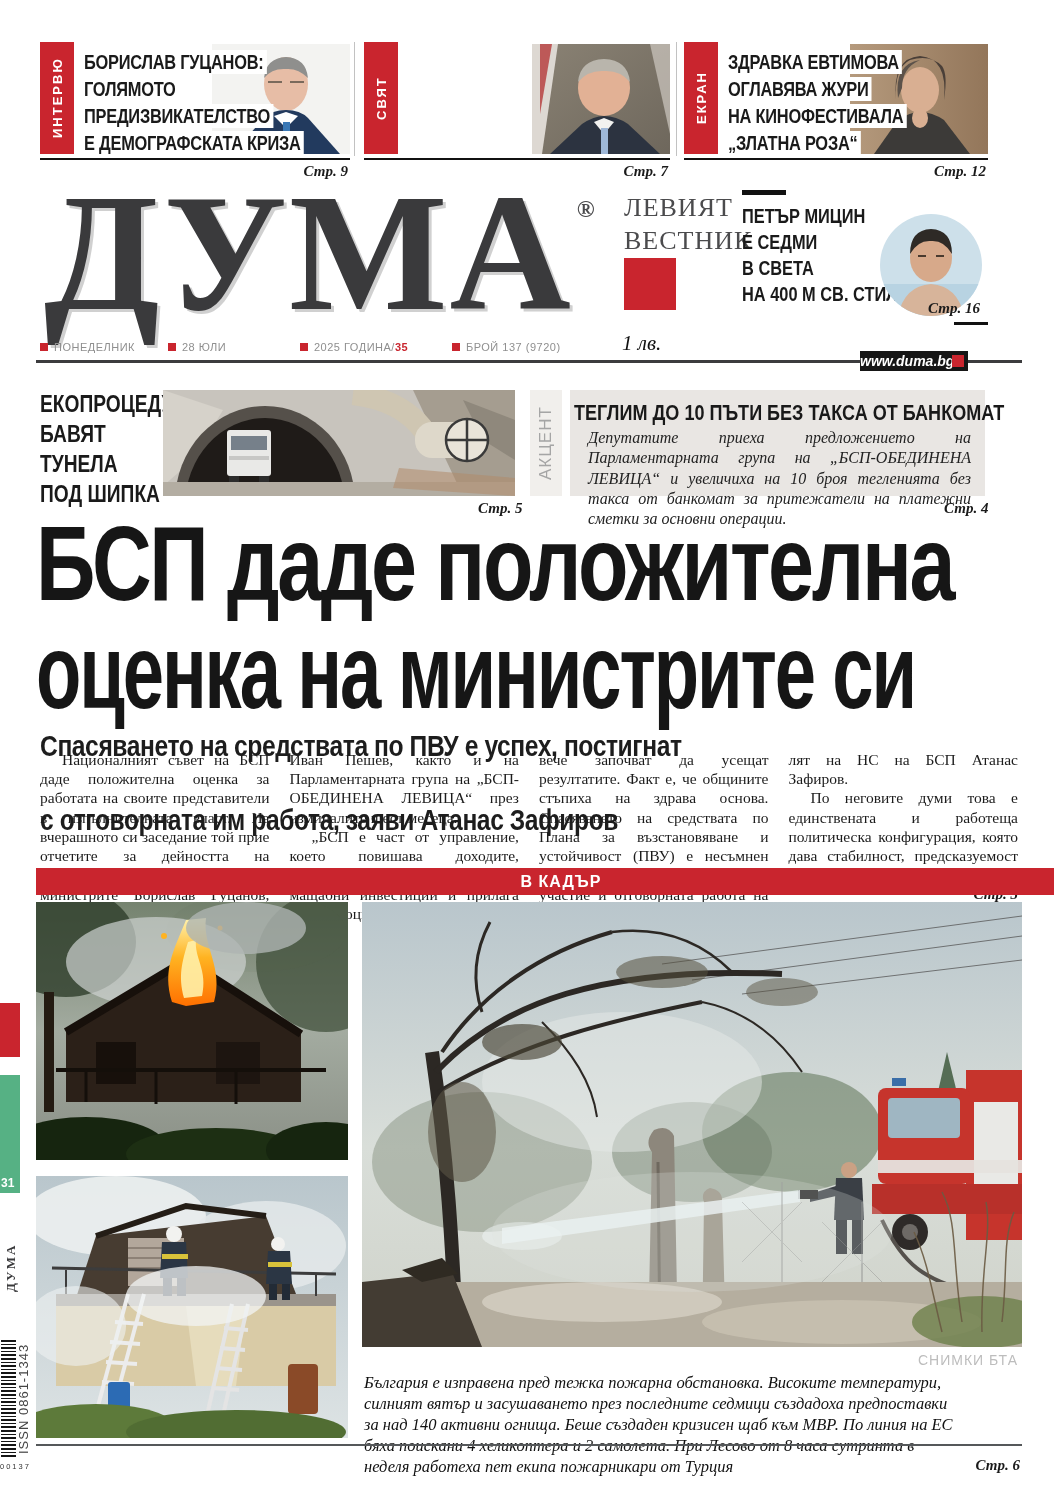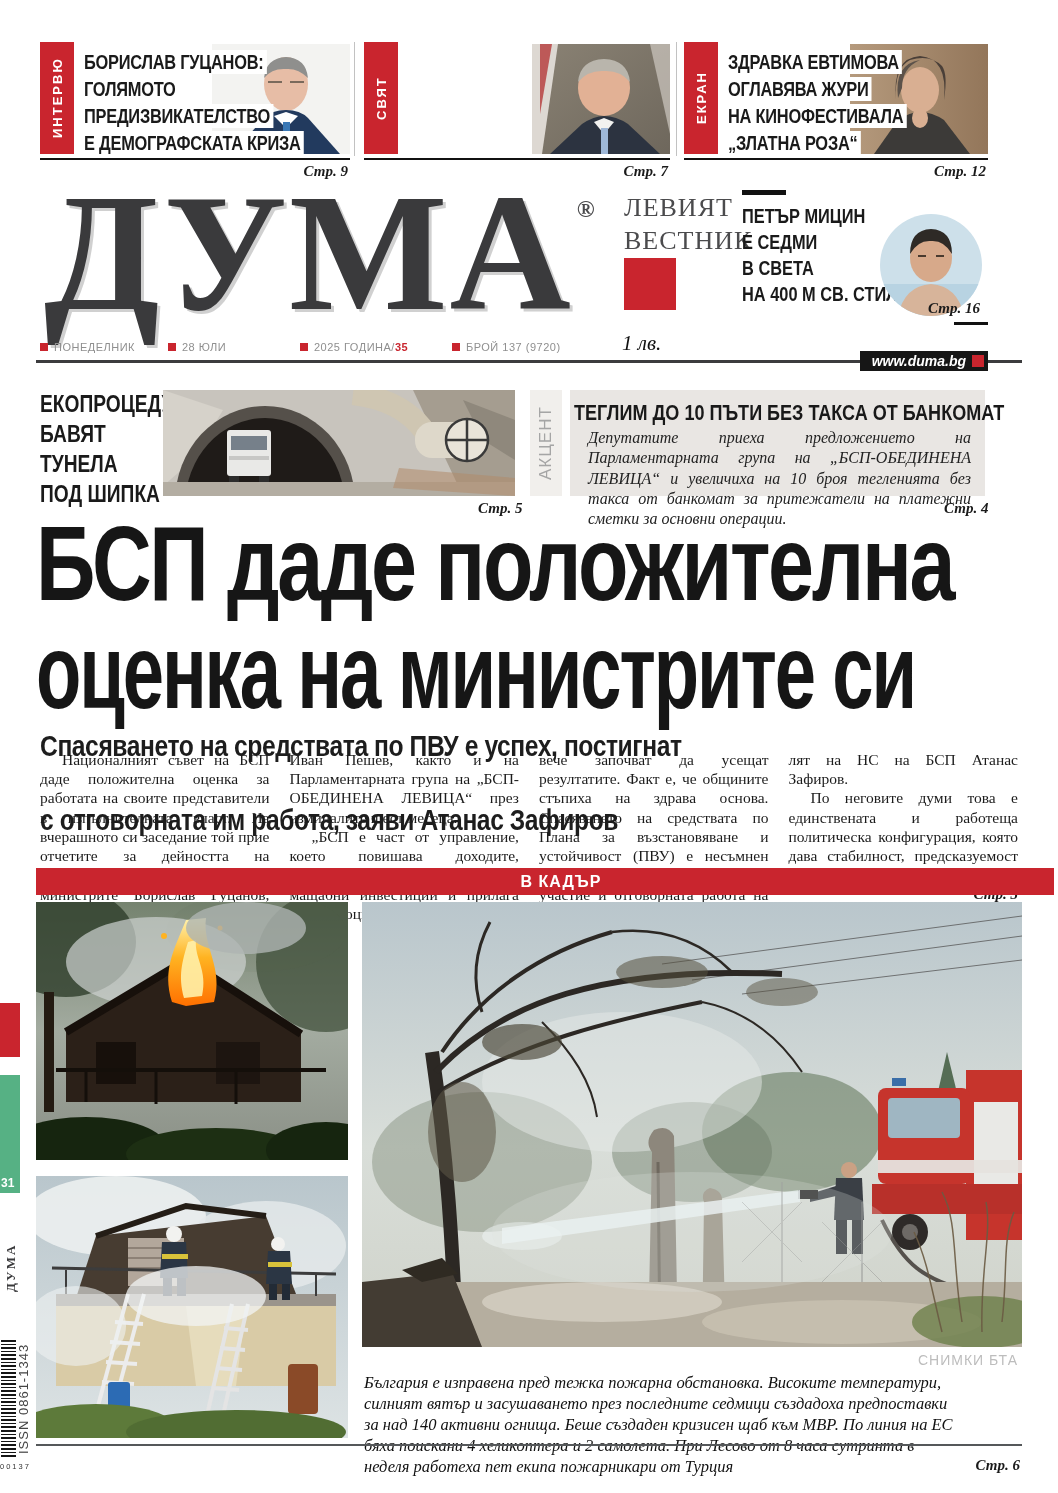--- a/index.html
+++ b/index.html
@@ -38,21 +38,21 @@
   .sport-photo{position:absolute;left:880px;top:214px;width:102px;height:102px;border-radius:50%;overflow:hidden;}
   .sport-pgref{position:absolute;left:928px;top:300px;}
   .sport-uline{position:absolute;left:954px;top:322px;width:34px;height:3px;background:#111;}
   
   .dl-item{position:absolute;top:341px;font-size:11px;color:#8f8f8f;letter-spacing:.5px;}
   .dl-item .sq{display:inline-block;width:8px;height:8px;background:#c9252e;margin-right:6px;}
   .dl-red{color:#c9252e;font-weight:bold;}
   .price{position:absolute;left:622px;top:331px;font-family:"Liberation Serif",serif;
          font-style:italic;font-size:21px;color:#111;}
   .dl-rule{position:absolute;left:36px;top:360px;width:986px;height:3px;background:#3c3c3e;}
-  .dumabg{position:absolute;left:860px;top:351px;width:128px;height:20px;background:#161616;
+  .dumabg{position:absolute;left:860px;top:351px;width:108px;height:20px;background:#161616;
           color:#fff;font-style:italic;font-weight:bold;font-size:14px;line-height:20px;
           text-align:right;padding-right:22px;box-sizing:border-box;}
   .dumabg .sq{position:absolute;right:4px;top:4px;width:12px;height:12px;background:#c9252e;}
   
   .tunnel-title{position:absolute;left:40px;top:390px;}
   .tunnel-title div{height:30px;}
   .tunnel-title span{font-size:24px;font-weight:bold;transform:scaleX(.8);}
   .tunnel-photo{position:absolute;left:163px;top:390px;width:352px;height:106px;overflow:hidden;}
   .tunnel-pgref{position:absolute;left:478px;top:500px;}
   .akc-label{position:absolute;left:530px;top:390px;width:32px;height:106px;background:#f1efec;}

